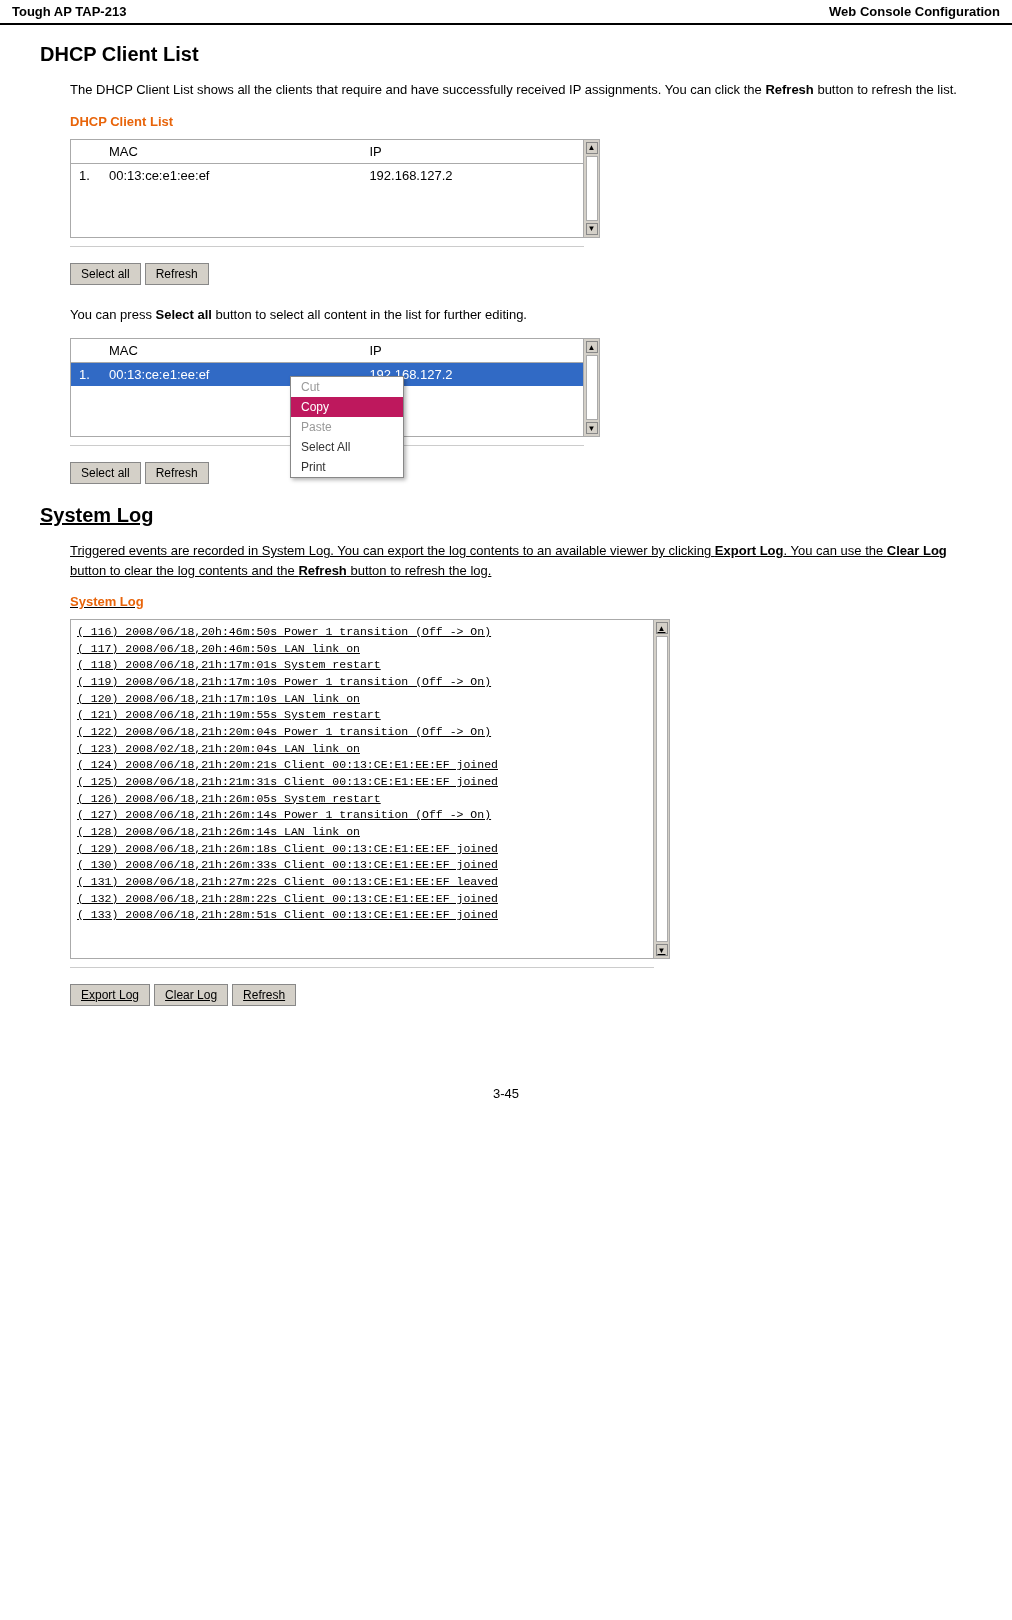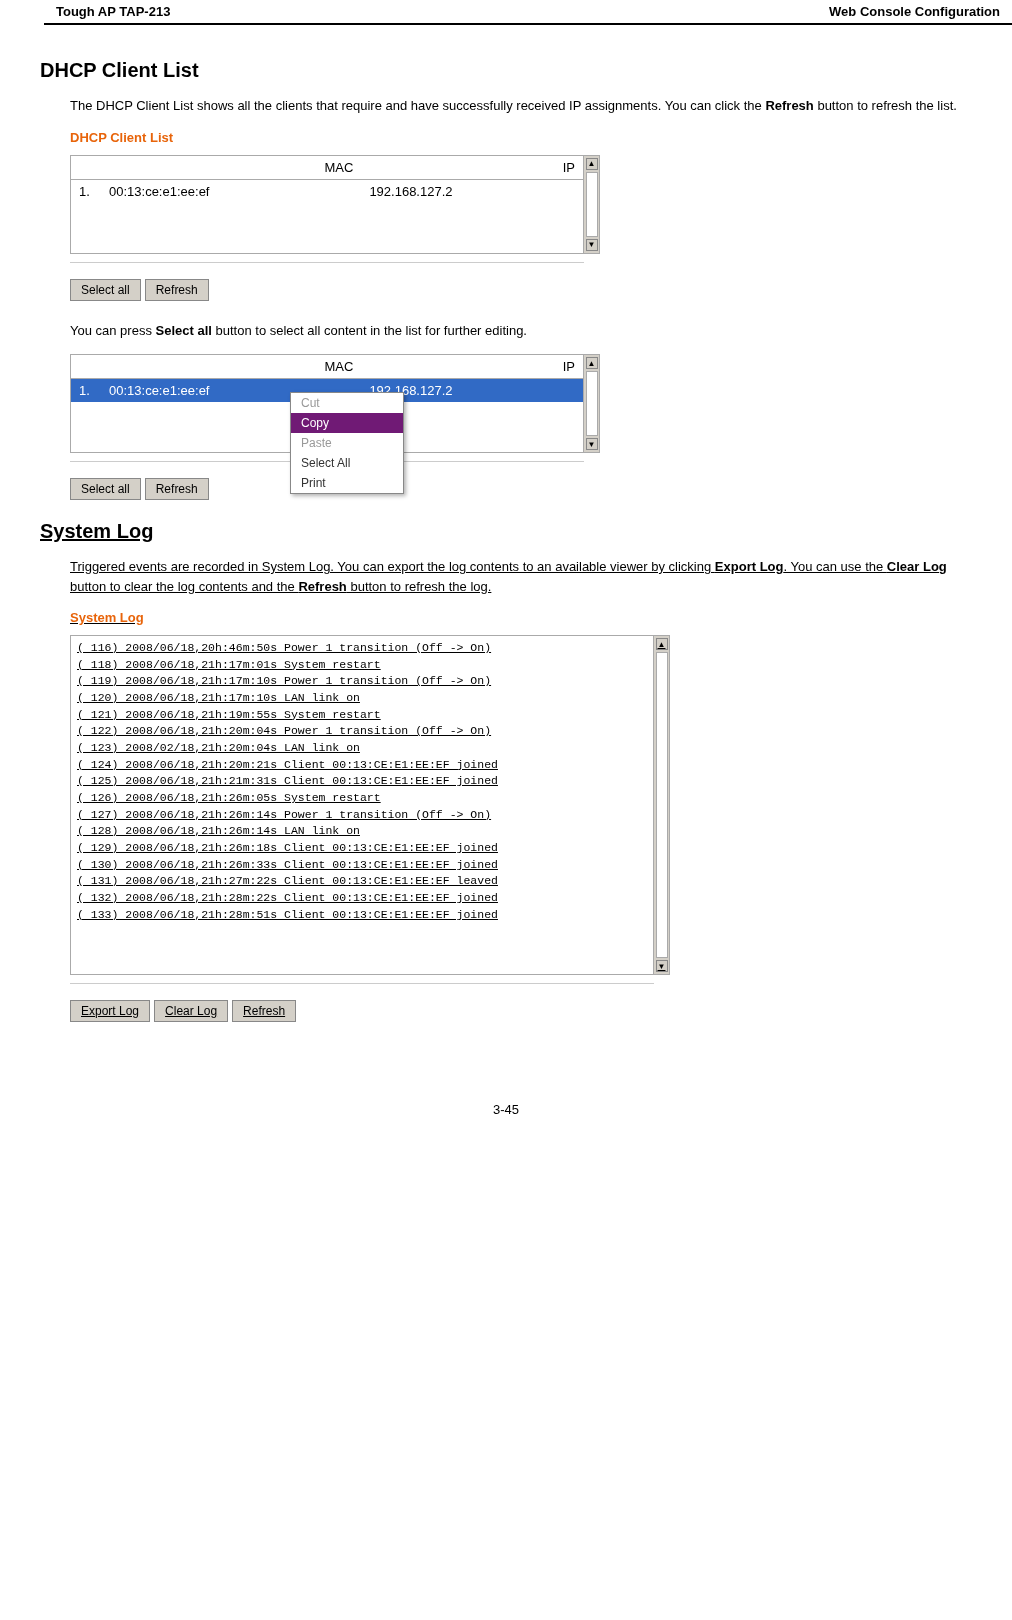--- a/index.html
+++ b/index.html
@@ -12,35 +12,34 @@
       min-height: 1620px;
     }
     
     .header {
       display: flex;
       justify-content: space-between;
       align-items: flex-start;
       border-bottom: 2px solid #000;
       padding: 4px 12px;
       background: #fff;
-      margin-left: 44px;
     }
     .header-left {
       font-size: 13px;
       font-weight: bold;
       color: #000;
     }
     .header-right {
       font-size: 13px;
       font-weight: bold;
       color: #000;
     }
     
     .content {
-      padding: 24px 40px 40px 40px;
+      padding: 8px 40px 40px 40px;
     }
     
     .section-title {
       font-size: 20px;
       font-weight: bold;
       color: #000;
       margin-bottom: 14px;
       margin-top: 10px;
     }
     .section-subtitle {
@@ -59,21 +58,21 @@
     }
     .desc-text b {
       font-weight: bold;
     }
     .table-inner {
       width: 100%;
       border-collapse: collapse;
       font-size: 13px;
     }
     .table-inner th {
-      text-align: right;
+      text-align: left;
       border-bottom: 1px solid #aaa;
       padding: 4px 8px;
       font-weight: normal;
       background: #fff;
     }
     .table-inner td {
       padding: 4px 8px;
       vertical-align: top;
     }
     .scroll-arrow {
@@ -144,21 +143,21 @@
     .context-menu-item {
       padding: 3px 10px;
       cursor: pointer;
       color: #333;
     }
     .context-menu-item.disabled {
       color: #999;
       cursor: default;
     }
     .context-menu-item.highlighted {
-      background: #701a75;
+      background: #be185d;
       color: #fff;
     }
     
     .selected-text {
       background: #316ac5;
       color: #fff;
     }
     
     .log-box {
       display: flex;
@@ -317,20 +316,21 @@
       <span>Triggered events are recorded in System Log. You can export the log contents to an available viewer by clicking </span><b>Export Log</b><span>. You can use the </span><b>Clear Log</b><span> button to clear the log contents and the </span><b>Refresh</b><span> button to refresh the log.</span>
     </p>
 
     <div style="margin-left:30px; margin-bottom:10px;">
       <span class="section-subtitle">System Log</span>
     </div>
 
     <div class="log-box">
       <div class="log-content" id="log-content-area">
       <div>( 116) 2008/06/18,20h:46m:50s Power 1 transition (Off -&gt; On)</div>
+          <div>( 117) 2008/06/18,20h:46m:50s LAN link on</div>
           <div>( 118) 2008/06/18,21h:17m:01s System restart</div>
           <div>( 119) 2008/06/18,21h:17m:10s Power 1 transition (Off -&gt; On)</div>
           <div>( 120) 2008/06/18,21h:17m:10s LAN link on</div>
           <div>( 121) 2008/06/18,21h:19m:55s System restart</div>
           <div>( 122) 2008/06/18,21h:20m:04s Power 1 transition (Off -&gt; On)</div>
           <div>( 123) 2008/02/18,21h:20m:04s LAN link on</div>
           <div>( 124) 2008/06/18,21h:20m:21s Client 00:13:CE:E1:EE:EF joined</div>
           <div>( 125) 2008/06/18,21h:21m:31s Client 00:13:CE:E1:EE:EF joined</div>
           <div>( 126) 2008/06/18,21h:26m:05s System restart</div>
           <div>( 127) 2008/06/18,21h:26m:14s Power 1 transition (Off -&gt; On)</div>

